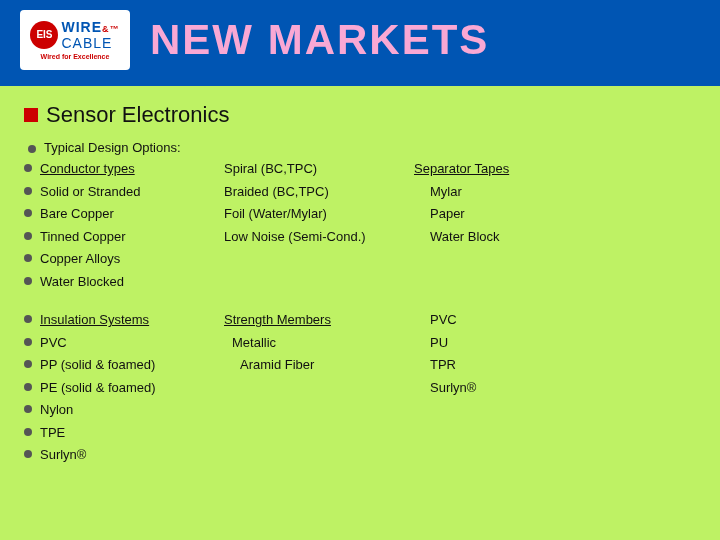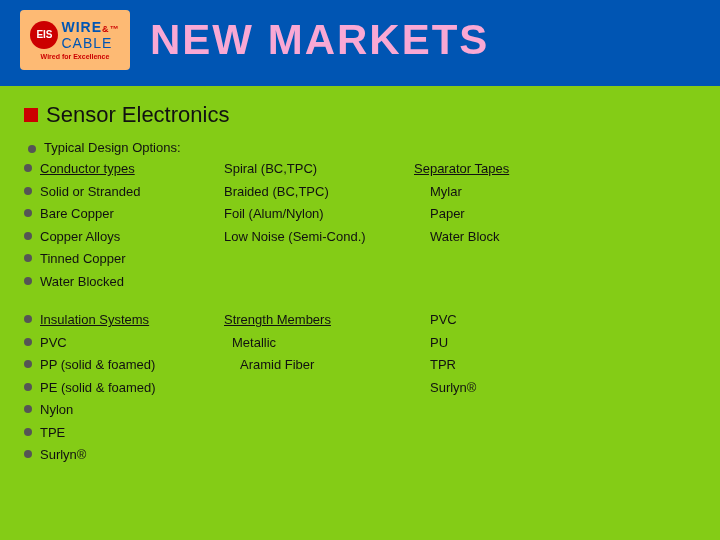--- a/index.html
+++ b/index.html
@@ -13,21 +13,21 @@
 
     
     .header {
       background: #0055b3;
       display: flex;
       align-items: center;
       height: 80px;
       padding: 0 20px;
     }
     .logo-area {
-      background: #fdba74;
+      background: #ffffff;
       border-radius: 4px;
       width: 110px;
       height: 60px;
       display: flex;
       flex-direction: column;
       align-items: center;
       justify-content: center;
       margin-right: 20px;
       overflow: hidden;
       flex-shrink: 0;
@@ -58,21 +58,21 @@
     }
 
     
     .blue-bar {
       background: #0055b3;
       height: 6px;
     }
 
     
     .content {
-      background: #84cc16;
+      background: #bef264;
       padding: 16px 24px 16px 24px;
       height: calc(540px - 86px);
       overflow: hidden;
     }
 
     .section-title {
       font-size: 22px;
       font-weight: normal;
       color: #111;
       margin-bottom: 12px;
@@ -176,41 +176,41 @@
       <div class="list-item">
         <span class="list-bullet"></span>
         <span class="item-text">Solid or Stranded</span>
       </div>
       <div class="list-item">
         <span class="list-bullet"></span>
         <span class="item-text">Bare Copper</span>
       </div>
       <div class="list-item">
         <span class="list-bullet"></span>
+        <span class="item-text">Tinned Copper</span>
+      </div>
+      <div class="list-item">
+        <span class="list-bullet"></span>
         <span class="item-text">Copper Alloys</span>
       </div>
       <div class="list-item">
         <span class="list-bullet"></span>
-        <span class="item-text">Tinned Copper</span>
-      </div>
-      <div class="list-item">
-        <span class="list-bullet"></span>
         <span class="item-text">Water Blocked</span>
       </div>
     </div>
 
     <div class="grid-col col2">
       <div class="list-item">
         <span class="item-text">Spiral (BC,TPC)</span>
       </div>
       <div class="list-item">
         <span class="item-text">Braided (BC,TPC)</span>
       </div>
       <div class="list-item">
-        <span class="item-text">Foil (Alum/Nylon)</span>
+        <span class="item-text">Foil (Water/Mylar)</span>
       </div>
       <div class="list-item">
         <span class="item-text">Low Noise (Semi-Cond.)</span>
       </div>
     </div>
 
     <div class="grid-col col3">
       <div class="list-item header-item">
         <span class="item-text">Separator Tapes</span>
       </div>

